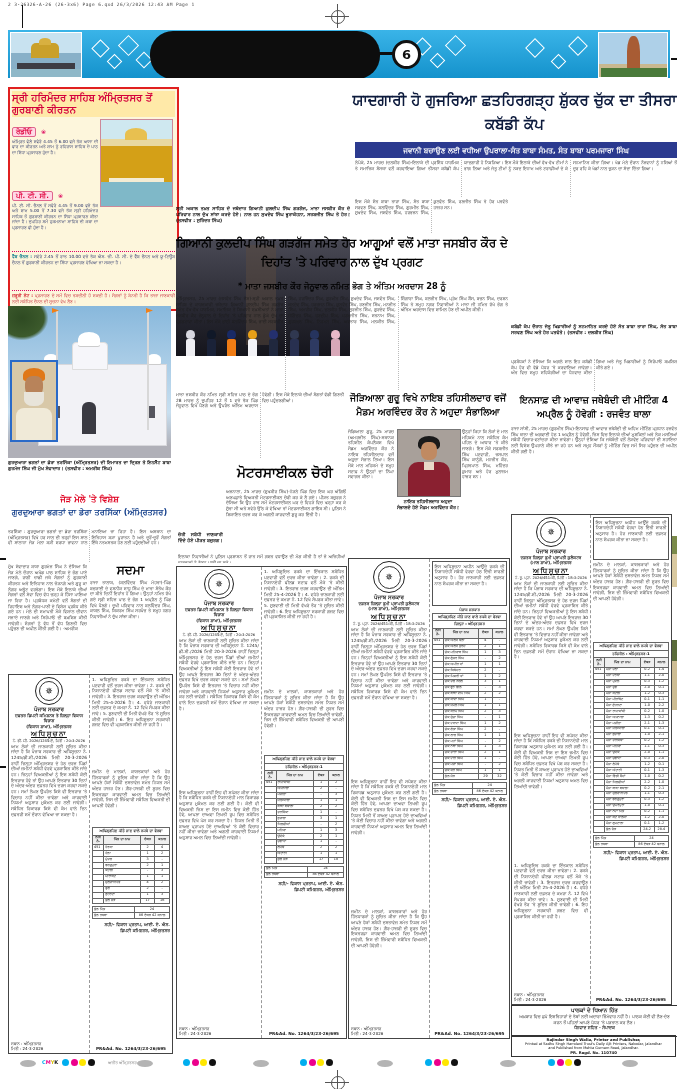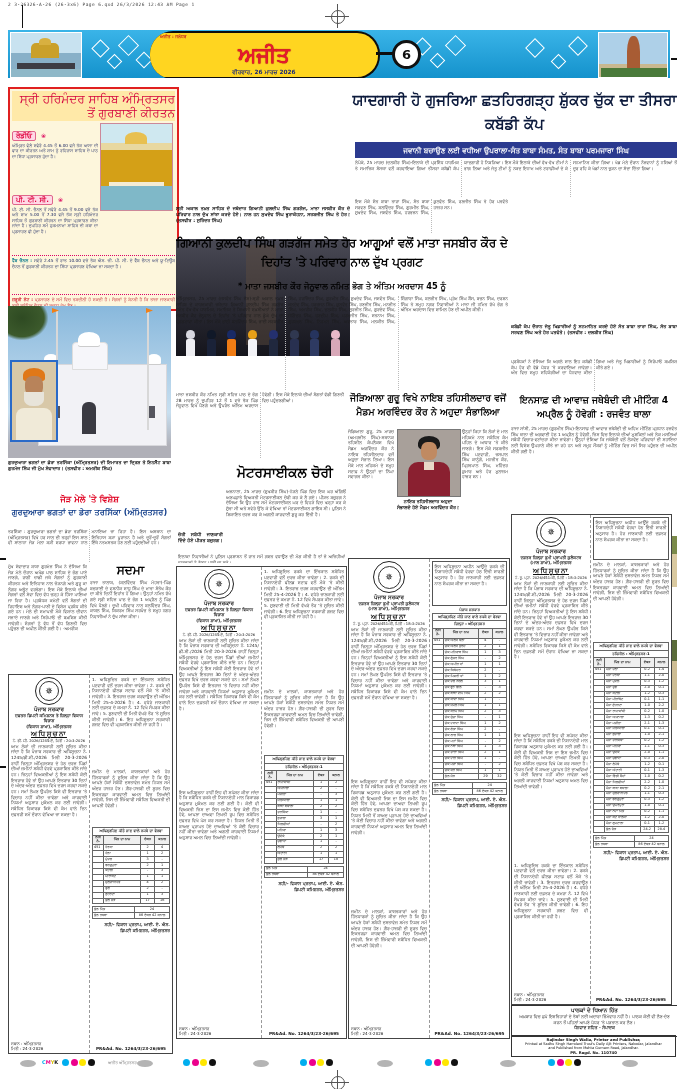--- a/index.html
+++ b/index.html
@@ -20,21 +20,21 @@
   .mast{background:linear-gradient(#3ab4e8,#1492cc);overflow:hidden}
   .diamond{position:absolute;border:1.6px solid #fff;transform:rotate(45deg)}
   .capsule{position:absolute;background:#0d0d0d;border-radius:23px;padding:2px;display:flex;overflow:hidden}
   .cap-red{background:#e8192c;display:flex;align-items:center;justify-content:center;
            border-radius:21px 0 0 21px;clip-path:polygon(0 0,100% 0,88% 100%,0 100%)}
   .cap-yel{background:#ffd520;flex:1;display:flex;align-items:center;justify-content:center;border-radius:0 21px 21px 0;position:relative;margin-left:-10px;padding-left:8px}
   .pgcircle{position:absolute;background:#fff;border:3px solid #111;border-radius:50%;
             display:flex;align-items:center;justify-content:center;font-weight:bold}
   
   .gbox{border:2px solid #e02020;background:#fdf6dc;overflow:hidden;padding:2px}
-  .gtitle{background:#ffe9a8;color:#d4003c;font-weight:normal;font-size:12px;text-align:right;padding:1px 0}
+  .gtitle{background:#ffe9a8;color:#d4003c;font-weight:bold;font-size:10px;text-align:left;padding:1px 0}
   .gpill{display:inline-block;font-size:7px;font-weight:bold;color:#e0003c;border:1px solid #e0668c;
          background:#ffd9e6;padding:0 3px;border-radius:2px}
   .gflower{color:#e0266e;font-size:6px}
   .gtext{font-size:4.2px;line-height:1.3;color:#13205e;text-align:justify;overflow:hidden}
   
   .notice{border:1px solid #444;background:#fff;display:flex;overflow:hidden}
   .ncol{padding:2px;display:flex;flex-direction:column;min-width:0;overflow:hidden}
   .ncol+.ncol{border-left:1px dashed #999}
   .ngov{font-size:5.5px;font-weight:bold;text-align:center}
   .ndept{font-size:4.2px;font-weight:bold;text-align:center;line-height:1.25}
@@ -94,25 +94,20 @@
     <div style="position:absolute;left:20px;top:10px;width:28px;height:15px;background:#caa02a;border-radius:5px 5px 0 0"></div>
     <div style="position:absolute;left:28px;top:5px;width:12px;height:7px;background:#d8b040;border-radius:50% 50% 0 0"></div>
     <div style="position:absolute;left:6px;bottom:8px;right:6px;height:6px;background:#3c3c44"></div>
     <div style="position:absolute;left:0;bottom:0;width:100%;height:8px;background:#8fb8c8"></div>
   </div>
   <div class="photo" style="position:absolute;right:2px;top:2px;width:68px;height:44px;border:1px solid #fff;background:linear-gradient(#aed0e8 0 70%,#c8b890 70% 100%)">
     <div style="position:absolute;left:28px;top:3px;width:13px;height:34px;background:#a85c34;border-radius:45% 45% 0 0"></div>
     <div style="position:absolute;left:2px;bottom:0;width:100%;height:9px;background:#4a7a3a"></div>
   </div>
   <div class="capsule" style="left:142px;top:1px;width:226px;height:44px">
-    <div class="cap-yel">
-      <span class="abs" style="left:18px;top:1px;font-size:4.3px;font-weight:bold;color:#c01020">ਅਜੀਤ : ਜਲੰਧਰ</span>
-      <span style="color:#e8192c;font-weight:bold;font-size:21px;text-shadow:0 0 1px #801;line-height:1">ਅਜੀਤ</span>
-      <span class="abs" style="left:10px;bottom:1px;right:2px;text-align:center;font-size:5.8px;font-weight:bold;color:#1a2a7a">ਵੀਰਵਾਰ, 26 ਮਾਰਚ 2026</span>
-    </div>
   </div>
   <div style="position:absolute;left:368px;top:22px;width:18px;height:3px;background:#0d0d0d"></div>
   <div class="pgcircle" style="left:384px;top:10px;width:23px;height:23px;font-size:13px">
     <span>6</span>
   </div>
 </div>
 
 <div class="abs gbox" style="left:8px;top:87px;width:163px;height:216px">
   <div class="gtitle">ਸ੍ਰੀ ਹਰਿਮੰਦਰ ਸਾਹਿਬ ਅੰਮ੍ਰਿਤਸਰ ਤੋਂ ਗੁਰਬਾਣੀ ਕੀਰਤਨ</div>
   <div style="display:flex;margin-top:2px">
@@ -314,21 +309,21 @@
         <u style="background: rgb(46, 58, 98);"></u>
       </div>
       <div class="person">
         <i style="background: rgb(232, 184, 200);"></i>
         <u style="background: rgb(216, 168, 184);"></u>
       </div>
     </div>
 </div>
 <div class="abs cap" style="left:176px;top:206px;width:174px;height:27px">ਸ੍ਰੀ ਅਕਾਲ ਤਖ਼ਤ ਸਾਹਿਬ ਦੇ ਜਥੇਦਾਰ ਗਿਆਨੀ ਕੁਲਦੀਪ ਸਿੰਘ ਗੜਗੱਜ, ਮਾਤਾ ਜਸਬੀਰ ਕੌਰ ਦੇ ਪਰਿਵਾਰ ਨਾਲ ਦੁੱਖ ਸਾਂਝਾ ਕਰਦੇ ਹੋਏ। ਨਾਲ ਹਨ ਸੁਖਦੇਵ ਸਿੰਘ ਭੂਰਾਕੋਹਨਾ, ਸਰਬਜੀਤ ਸਿੰਘ ਤੇ ਹੋਰ। (ਤਸਵੀਰ : ਸੁਰਿੰਦਰ ਸਿੰਘ)</div>
 <div class="abs hl" style="left:176px;top:234px;width:332px;height:46px;font-size:12px;line-height:1.62;letter-spacing:-0.2px">ਗਿਆਨੀ ਕੁਲਦੀਪ ਸਿੰਘ ਗੜਗੱਜ ਸਮੇਤ ਹੋਰ ਆਗੂਆਂ ਵਲੋਂ ਮਾਤਾ ਜਸਬੀਰ ਕੌਰ ਦੇ ਦਿਹਾਂਤ 'ਤੇ ਪਰਿਵਾਰ ਨਾਲ ਦੁੱਖ ਪ੍ਰਗਟ</div>
-<div class="abs hl" style="left:176px;top:281px;width:332px;height:13px;font-size:8.3px">* ਮਾਤਾ ਜਸਬੀਰ ਕੌਰ ਜੋਨੂਵਾਲ ਨਮਿਤ ਭੋਗ ਤੇ ਅੰਤਿਮ ਅਰਦਾਸ 45 ਨੂੰ</div>
+<div class="abs hl" style="left:176px;top:281px;width:332px;height:13px;font-size:8.3px">* ਮਾਤਾ ਜਸਬੀਰ ਕੌਰ ਜੋਨੂਵਾਲ ਨਮਿਤ ਭੋਗ ਤੇ ਅੰਤਿਮ ਅਰਦਾਸ 28 ਨੂੰ</div>
 <div class="abs tt c3" style="left:176px;top:296px;width:332px;height:94px">ਅੰਮ੍ਰਿਤਸਰ, 25 ਮਾਰਚ (ਜਸਵੰਤ ਸਿੰਘ ਜੱਸ)-ਸ੍ਰੀ ਅਕਾਲ ਤਖ਼ਤ ਸਾਹਿਬ ਦੇ ਕਾਰਜਕਾਰੀ ਜਥੇਦਾਰ ਗਿਆਨੀ ਕੁਲਦੀਪ ਸਿੰਘ ਗੜਗੱਜ ਸਮੇਤ ਵੱਖ-ਵੱਖ ਧਾਰਮਿਕ, ਸਮਾਜਿਕ ਤੇ ਸਿਆਸੀ ਸ਼ਖ਼ਸੀਅਤਾਂ ਨੇ ਮਾਤਾ ਜਸਬੀਰ ਕੌਰ ਜੋਨੂਵਾਲ ਦੇ ਦਿਹਾਂਤ 'ਤੇ ਪਰਿਵਾਰ ਨਾਲ ਡੂੰਘੇ ਦੁੱਖ ਦਾ ਪ੍ਰਗਟਾਵਾ ਕੀਤਾ। ਇਸ ਮੌਕੇ ਭਾਈ ਬਲਵਿੰਦਰ ਸਿੰਘ, ਭਾਈ ਸਰਬਜੀਤ ਸਿੰਘ, ਹਰਜਿੰਦਰ ਸਿੰਘ, ਗੁਰਮੀਤ ਸਿੰਘ, ਸੁਖਦੇਵ ਸਿੰਘ, ਜਸਵੰਤ ਸਿੰਘ, ਬਲਦੇਵ ਸਿੰਘ, ਹਰਭਜਨ ਸਿੰਘ, ਕੁਲਵੰਤ ਸਿੰਘ, ਰਣਜੀਤ ਸਿੰਘ, ਮਨਜੀਤ ਸਿੰਘ, ਅਮਰੀਕ ਸਿੰਘ, ਦਲਬੀਰ ਸਿੰਘ, ਸੁਰਜੀਤ ਸਿੰਘ, ਗੁਰਦੇਵ ਸਿੰਘ, ਜੋਗਿੰਦਰ ਸਿੰਘ, ਹਰਦੀਪ ਸਿੰਘ, ਪਰਮਜੀਤ ਸਿੰਘ, ਸਤਨਾਮ ਸਿੰਘ, ਗੁਰਬਚਨ ਸਿੰਘ, ਨਿਰਮਲ ਸਿੰਘ, ਅਵਤਾਰ ਸਿੰਘ, ਮਲਕੀਤ ਸਿੰਘ, ਸ਼ਿੰਗਾਰਾ ਸਿੰਘ, ਬਲਜੀਤ ਸਿੰਘ, ਪ੍ਰੇਮ ਸਿੰਘ ਬੈਂਸ, ਬਚਨ ਸਿੰਘ, ਦਰਸ਼ਨ ਸਿੰਘ ਤੇ ਸਮੂਹ ਨਗਰ ਨਿਵਾਸੀਆਂ ਨੇ ਮਾਤਾ ਜੀ ਨਮਿਤ ਰੱਖੇ ਭੋਗ ਤੇ ਅੰਤਿਮ ਅਰਦਾਸ ਵਿਚ ਸ਼ਾਮਿਲ ਹੋਣ ਦੀ ਅਪੀਲ ਕੀਤੀ।</div>
 <div class="abs tt c2" style="left:176px;top:392px;width:168px;height:66px">ਮਾਤਾ ਜਸਬੀਰ ਕੌਰ ਨਮਿਤ ਸ੍ਰੀ ਸਹਿਜ ਪਾਠ ਦੇ ਭੋਗ 28 ਮਾਰਚ ਨੂੰ ਦੁਪਹਿਰ 12 ਤੋਂ 1 ਵਜੇ ਤੱਕ ਪਿੰਡ ਜੋਨੂਵਾਲ ਵਿਖੇ ਪੈਣਗੇ ਅਤੇ ਉਪਰੰਤ ਅੰਤਿਮ ਅਰਦਾਸ ਹੋਵੇਗੀ। ਇਸ ਮੌਕੇ ਇਲਾਕੇ ਦੀਆਂ ਸੰਗਤਾਂ ਵੱਡੀ ਗਿਣਤੀ ਵਿਚ ਪਹੁੰਚਣਗੀਆਂ।</div>
 
 <div class="abs hl" style="left:348px;top:391px;width:160px;height:36px;font-size:9.3px;line-height:1.55">ਜੌੜਿਆਲਾ ਗੁਰੂ ਵਿਖੇ ਨਾਇਬ ਤਹਿਸੀਲਦਾਰ ਵਜੋਂ ਮੈਡਮ ਅਰਵਿੰਦਰ ਕੌਰ ਨੇ ਅਹੁਦਾ ਸੰਭਾਲਿਆ</div>
 <div class="abs" style="left:348px;top:429px;width:160px;height:127px;display:flex;gap:3px">
   <div class="tt" style="width:46px;height:127px">ਜੰਡਿਆਲਾ ਗੁਰੂ, 25 ਮਾਰਚ (ਅਮਰਜੀਤ ਸਿੰਘ)-ਸਥਾਨਕ ਤਹਿਸੀਲ ਕੰਪਲੈਕਸ ਵਿਖੇ ਮੈਡਮ ਅਰਵਿੰਦਰ ਕੌਰ ਨੇ ਨਾਇਬ ਤਹਿਸੀਲਦਾਰ ਵਜੋਂ ਅਹੁਦਾ ਸੰਭਾਲ ਲਿਆ। ਇਸ ਮੌਕੇ ਮਾਲ ਮਹਿਕਮੇ ਦੇ ਸਮੂਹ ਸਟਾਫ਼ ਨੇ ਉਨ੍ਹਾਂ ਦਾ ਨਿੱਘਾ ਸਵਾਗਤ ਕੀਤਾ।</div>
   <div style="width:62px">
     <div class="photo" style="width:62px;height:66px;background:#a8a09a;border:0.5px solid #777">
       <div style="position:absolute;left:20px;top:6px;width:22px;height:14px;background:#1a1a1a;border-radius:50% 50% 30% 30%"></div>
       <div style="position:absolute;left:23px;top:12px;width:16px;height:18px;background:#c08a62;border-radius:40%"></div>

